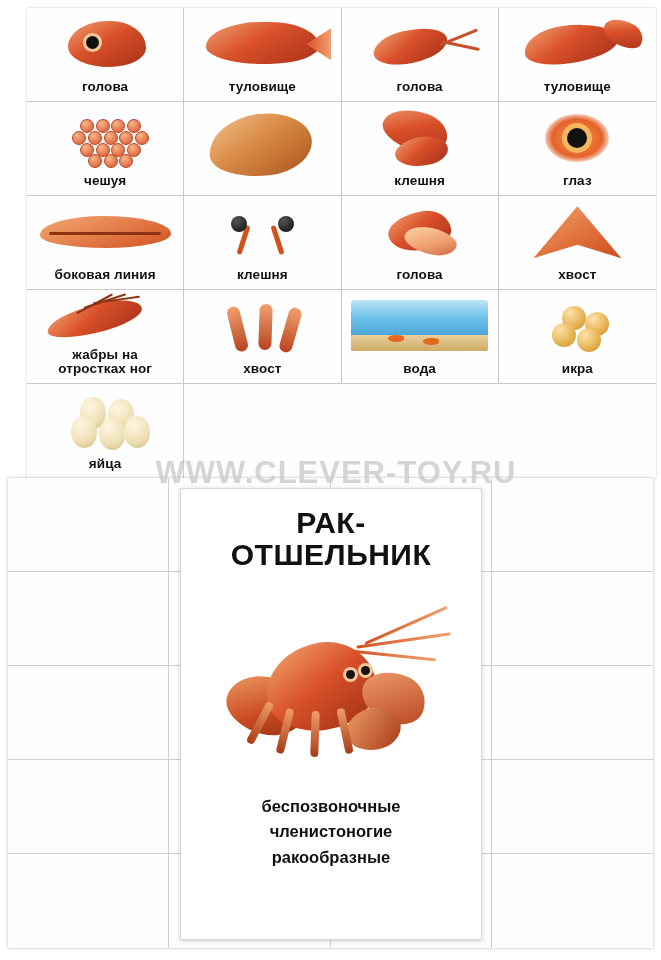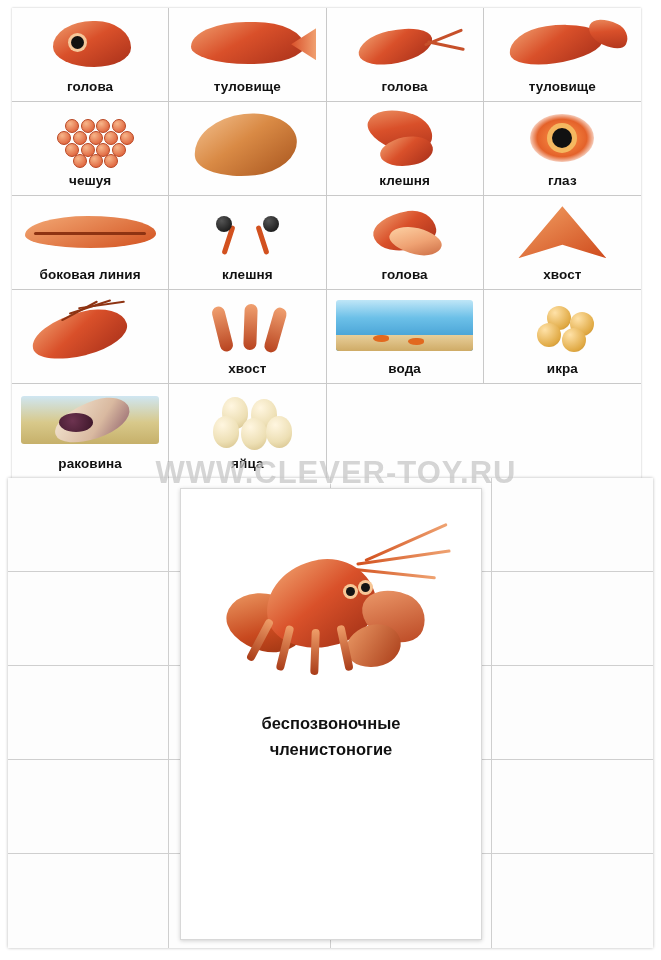--- a/index.html
+++ b/index.html
@@ -11,21 +11,21 @@
     width: 661px;
     height: 960px;
     position: relative;
     font-family: "Liberation Sans", sans-serif;
     overflow: hidden;
   }
 
   
   #top-sheet {
     position: absolute;
-    left: 12px;
+    left: 27px;
     top: 8px;
     width: 629px;
     height: 470px;
     background: #fefefe;
     box-shadow: 0 0 2px rgba(0,0,0,.25);
   }
   .grid {
     position: absolute;
     inset: 0;
     display: grid;
@@ -415,20 +415,22 @@
       <div class="cap">хвост</div>
     </div>
 
     <div class="cell">
       <div class="art art-gillslegs">
         <div class="blob b1"></div>
         <div class="hair" style="left:30%;top:22%;width:26%;transform:rotate(-28deg)"></div>
         <div class="hair" style="left:36%;top:18%;width:28%;transform:rotate(-18deg)"></div>
         <div class="hair" style="left:42%;top:16%;width:30%;transform:rotate(-8deg)"></div>
       </div>
+      <div class="cap">жабры на
+отростках ног</div>
     </div>
 
     <div class="cell">
       <div class="art art-crabtail">
         <div class="c" style="left:30%;top:22%;transform:rotate(-14deg)"></div>
         <div class="c" style="left:48%;top:20%;transform:rotate(2deg)"></div>
         <div class="c" style="left:64%;top:24%;transform:rotate(16deg)"></div>
       </div>
       <div class="cap">хвост</div>
     </div>
@@ -446,28 +448,20 @@
     <div class="cell">
       <div class="art art-roe">
         <div class="egg" style="left:40%;top:22%"></div>
         <div class="egg" style="left:55%;top:30%"></div>
         <div class="egg" style="left:34%;top:46%"></div>
         <div class="egg" style="left:50%;top:52%"></div>
       </div>
       <div class="cap">икра</div>
     </div>
 
-    <div class="cell">
-      <div class="art art-shell">
-        <div class="bg"></div>
-          <div class="sh"></div>
-          <div class="mouth"></div>
-      </div>
-      <div class="cap">раковина</div>
-    </div>
 
     <div class="cell">
       <div class="art art-eggs">
         <div class="e" style="left:34%;top:18%"></div>
         <div class="e" style="left:52%;top:20%"></div>
         <div class="e" style="left:28%;top:44%"></div>
         <div class="e" style="left:46%;top:46%"></div>
         <div class="e" style="left:62%;top:44%"></div>
       </div>
       <div class="cap">яйца</div>
@@ -496,35 +490,38 @@
     <div class="bcell"></div>
     <div class="bcell"></div>
     <div class="bcell"></div>
     <div class="bcell"></div>
     <div class="bcell"></div>
     <div class="bcell"></div>
     <div class="bcell"></div>
   </div>
 
   <div id="title-card">
+    <div id="card-title">РАК-
+ОТШЕЛЬНИК</div>
 
     <div id="card-art">
       <div class="ant" style="left:62%;top:18%;width:36%;transform:rotate(-24deg)"></div>
       <div class="ant" style="left:60%;top:26%;width:38%;transform:rotate(-8deg)"></div>
       <div class="ant" style="left:58%;top:34%;width:34%;transform:rotate(6deg)"></div>
       <div class="abd"></div>
       <div class="body"></div>
       <div class="eye" style="left:56%;top:42%"></div>
       <div class="eye" style="left:62%;top:40%"></div>
       <div class="claw-a"></div>
       <div class="claw-b"></div>
       <div class="leg" style="left:30%;top:62%;transform:rotate(14deg)"></div>
       <div class="leg" style="left:42%;top:64%;transform:rotate(2deg)"></div>
       <div class="leg" style="left:54%;top:62%;transform:rotate(-12deg)"></div>
       <div class="leg" style="left:20%;top:58%;transform:rotate(28deg)"></div>
     </div>
 
     <div id="card-terms">
       <div>беспозвоночные</div>
       <div>членистоногие</div>
+      <div>ракообразные</div>
     </div>
   </div>
 </div>
 
 </body></html>

